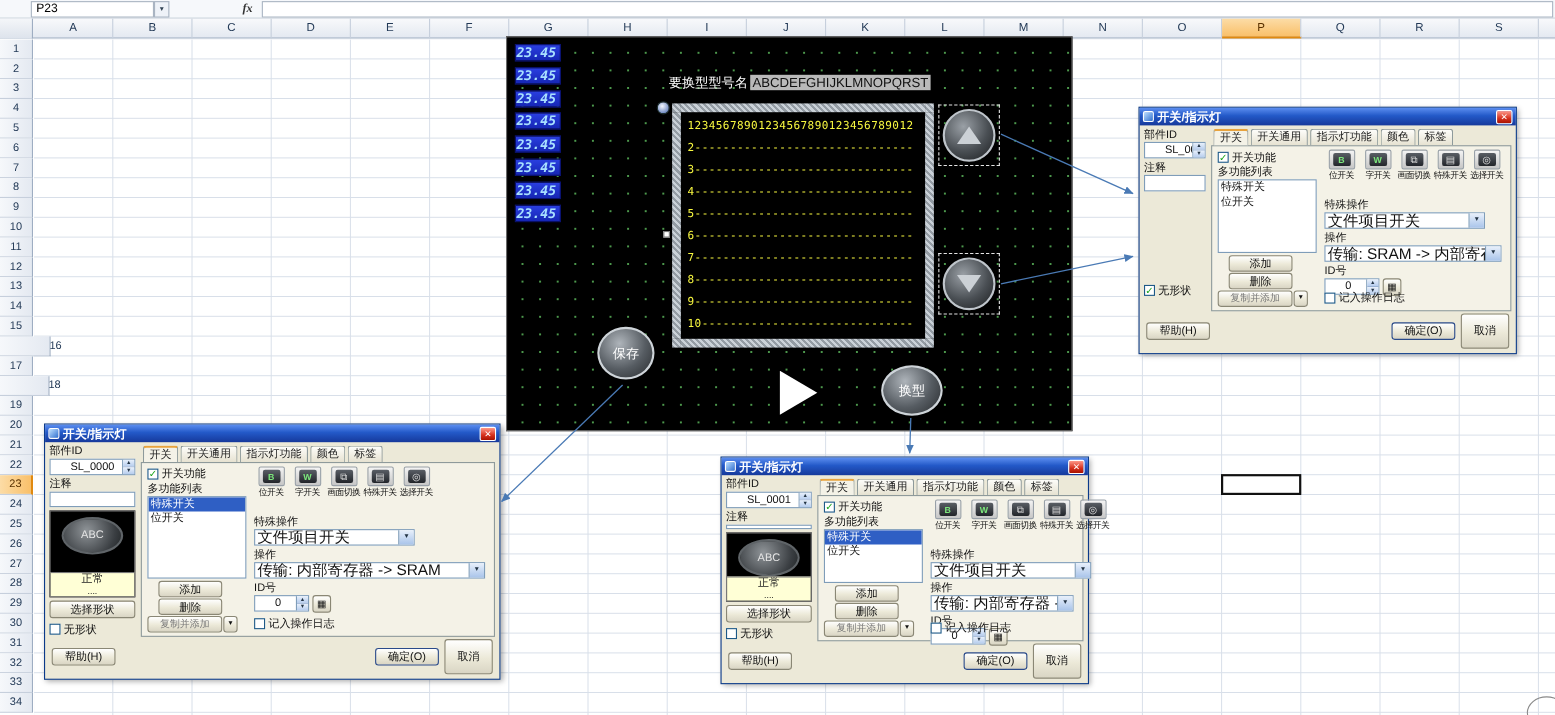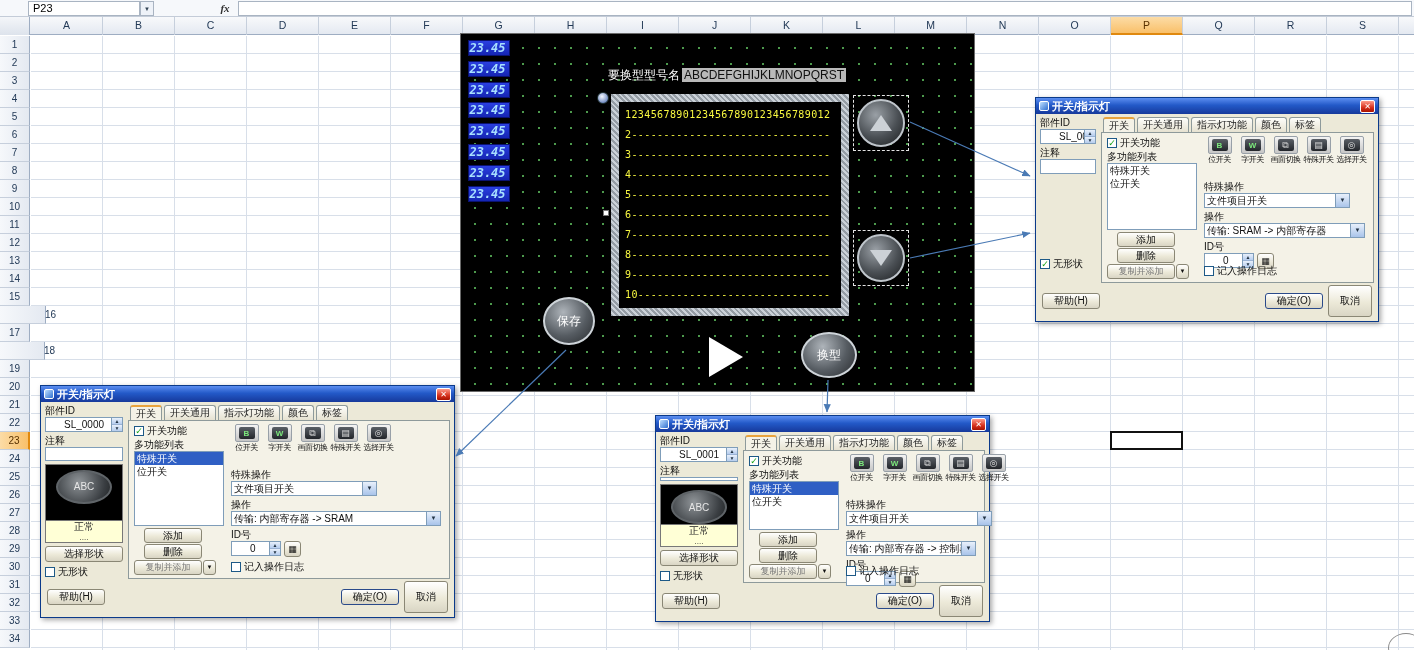--- a/index.html
+++ b/index.html
@@ -150,21 +150,21 @@
     border:1px solid #98a0a8; border-radius:2px; display:flex; align-items:center; justify-content:center; }
   .ig .inner { width:16px; height:12px; background:linear-gradient(#5a5f66,#22252a); border-radius:2px;
     color:#7ce87c; font-size:8px; font-weight:bold; display:flex; align-items:center; justify-content:center; }
   .ig .inner.sym { color:#ddd; font-weight:normal; font-size:9px; }
   .ilabel { font-size:8px; line-height:9px; white-space:nowrap; letter-spacing:-0.5px; }
   .sp1 { position:absolute; left:102px; top:48px; }
   .sp2 { position:absolute; left:102px; top:60px; width:146px; }
   .op1 { position:absolute; left:102px; top:78px; }
   .op2 { position:absolute; left:102px; top:90px; right:8px; }
   .dropdown { height:15px; background:#fff; border:1px solid #7f9db9; display:flex; }
-  .ddtxt { flex:1; font-size:10px; line-height:13px; padding:0 2px; overflow:hidden; white-space:nowrap; }
+  .ddtxt { flex:1; font-size:14px; line-height:13px; padding:0 2px; overflow:hidden; white-space:nowrap; }
   .ddarrow { width:14px; border-left:1px solid #7f9db9; background:linear-gradient(#e8f0fb,#a9c4ea);
     font-size:6px; line-height:13px; text-align:center; color:#234; }
   .id1 { position:absolute; left:102px; top:108px; }
   .idrow { position:absolute; left:102px; top:120px; display:flex; gap:3px; }
   .spinfield { width:50px; height:15px; background:#fff; border:1px solid #7f9db9; display:flex; }
   .gridbtn { width:17px; height:16px; font-size:9px; line-height:14px; }
   .logrow { position:absolute; left:102px; bottom:4px; margin:0; }
   .footer { flex:0 0 20px; display:flex; align-items:center; gap:5px; padding:0 6px 4px; }
   .help { width:58px; height:16px; margin-right:auto; }
   .ok { width:58px; height:16px; border:1px solid #2a4a8a; }

